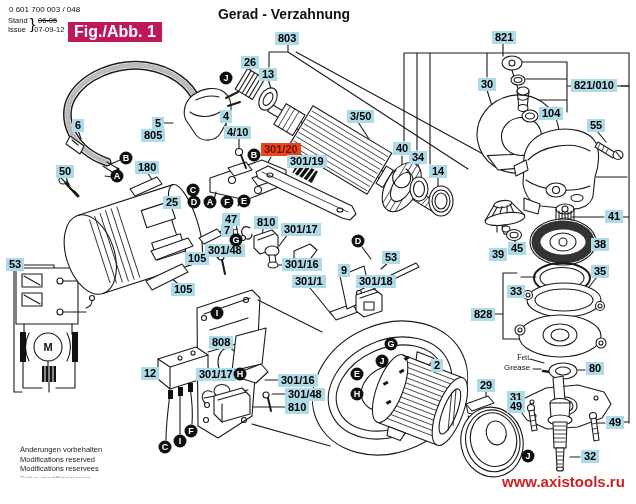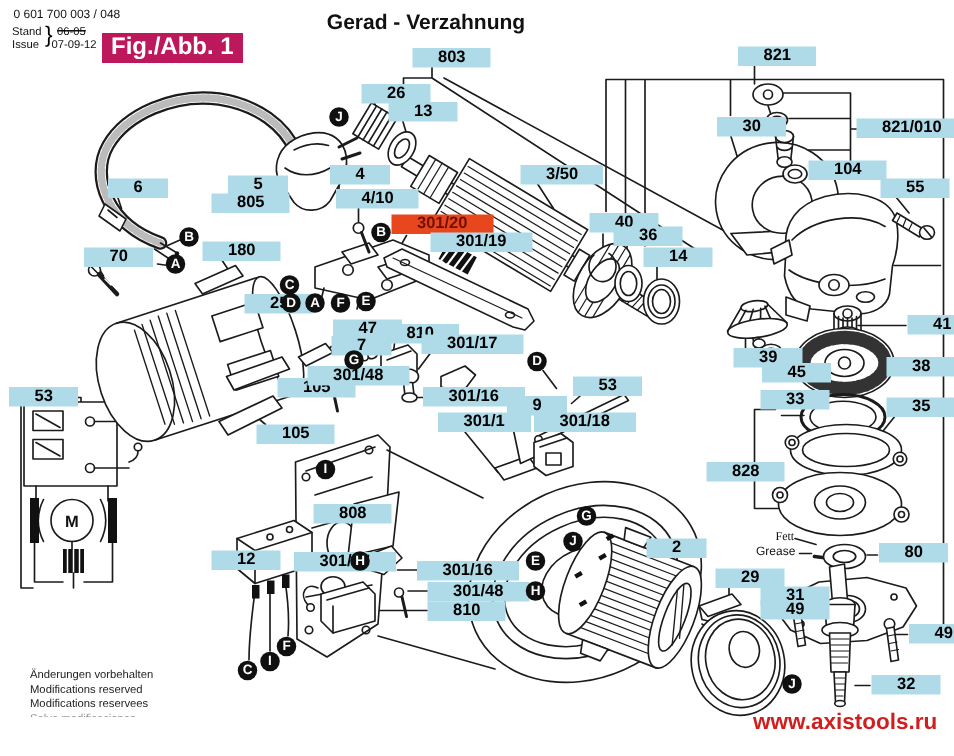--- a/index.html
+++ b/index.html
@@ -1,20 +1,20 @@
 <!DOCTYPE html>
 <html><head>
 <meta charset="utf-8">
 <style>
   html,body{margin:0;padding:0;}
   #stage{position:relative;width:636px;height:504px;background:#fff;overflow:hidden;
          font-family:"Liberation Sans",sans-serif;}
   #art{position:absolute;left:0;top:0;}
   .plabel{position:absolute;background:#aedbe7;color:#000;
-          font:bold 11px/13px "Liberation Sans",sans-serif;padding:0 17px;white-space:nowrap;}
+          font:bold 11px/13px "Liberation Sans",sans-serif;padding:0 3px;white-space:nowrap;}
   .plabel.red{background:#e8471d;color:#701100;}
   .letter{position:absolute;width:13px;height:13px;border-radius:50%;background:#101010;color:#fff;
           font:bold 9px/13px "Liberation Sans",sans-serif;text-align:center;transform:translate(-50%,-50%);}
   .hdr{position:absolute;color:#111;}
   #partno{left:9px;top:5px;font-size:8px;}
   #standline{left:8px;top:16px;font-size:7.5px;line-height:9px;}
   #brace{position:absolute;left:30px;top:15px;font-size:15px;}
   .strike{text-decoration:line-through;}
   #figbox{left:68px;top:22px;background:#be185d;color:#fff;font-weight:bold;font-size:16px;
           padding:1px 6px;}
@@ -408,46 +408,46 @@
       <div>Modifications reserved</div>
       <div>Modifications reservees</div>
       <div>Salvo modificaciones</div>
     </div>
 
 <div id="label-layer">
       <div class="plabel" style="left: 72px; top: 119px;">6</div>
       <div class="plabel" style="left: 152px; top: 117px;">5</div>
       <div class="plabel" style="left: 141px; top: 129px;">805</div>
       <div class="plabel" style="left: 135px; top: 161px;">180</div>
-      <div class="plabel" style="left: 56px; top: 165px;">70</div>
+      <div class="plabel" style="left: 56px; top: 165px;">50</div>
       <div class="plabel" style="left: 163px; top: 196px;">25</div>
       <div class="plabel" style="left: 185px; top: 252px;">105</div>
       <div class="plabel" style="left: 171px; top: 283px;">105</div>
       <div class="plabel" style="left: 6px; top: 258px;">53</div>
       <div class="plabel" style="left: 220px; top: 110px;">4</div>
       <div class="plabel" style="left: 224px; top: 126px;">4/10</div>
       <div class="plabel red" style="left: 261px; top: 143px;">301/20</div>
       <div class="plabel" style="left: 287px; top: 155px;">301/19</div>
       <div class="plabel" style="left: 241px; top: 56px;">26</div>
       <div class="plabel" style="left: 259px; top: 68px;">13</div>
       <div class="plabel" style="left: 275px; top: 32px;">803</div>
       <div class="plabel" style="left: 347px; top: 110px;">3/50</div>
       <div class="plabel" style="left: 393px; top: 142px; text-align: center;">40</div>
-      <div class="plabel" style="left: 409px; top: 151px;">36</div>
+      <div class="plabel" style="left: 409px; top: 151px;">34</div>
       <div class="plabel" style="left: 429px; top: 165px;">14</div>
       <div class="plabel" style="left: 492px; top: 31px;">821</div>
       <div class="plabel" style="left: 478px; top: 78px;">30</div>
       <div class="plabel" style="left: 571px; top: 79px;">821/010</div>
       <div class="plabel" style="left: 539px; top: 107px;">104</div>
       <div class="plabel" style="left: 587px; top: 119px;">55</div>
       <div class="plabel" style="left: 605px; top: 210px;">41</div>
-      <div class="plabel" style="left: 489px; top: 232px;">39</div>
+      <div class="plabel" style="left: 489px; top: 248px;">39</div>
       <div class="plabel" style="left: 508px; top: 242px;">45</div>
       <div class="plabel" style="left: 591px; top: 238px;">38</div>
-      <div class="plabel" style="left: 507px; top: 260px; text-align: right;">33</div>
+      <div class="plabel" style="left: 507px; top: 285px; text-align: right;">33</div>
       <div class="plabel" style="left: 591px; top: 265px;">35</div>
       <div class="plabel" style="left: 471px; top: 308px;">828</div>
       <div class="plabel" style="left: 222px; top: 213px;">47</div>
       <div class="plabel" style="left: 221px; top: 224px;">7</div>
       <div class="plabel" style="left: 254px; top: 216px;">810</div>
       <div class="plabel" style="left: 281px; top: 223px;">301/17</div>
       <div class="plabel" style="left: 205px; top: 244px;">301/48</div>
       <div class="plabel" style="left: 282px; top: 258px;">301/16</div>
       <div class="plabel" style="left: 292px; top: 275px;">301/1</div>
       <div class="plabel" style="left: 338px; top: 264px;">9</div>

